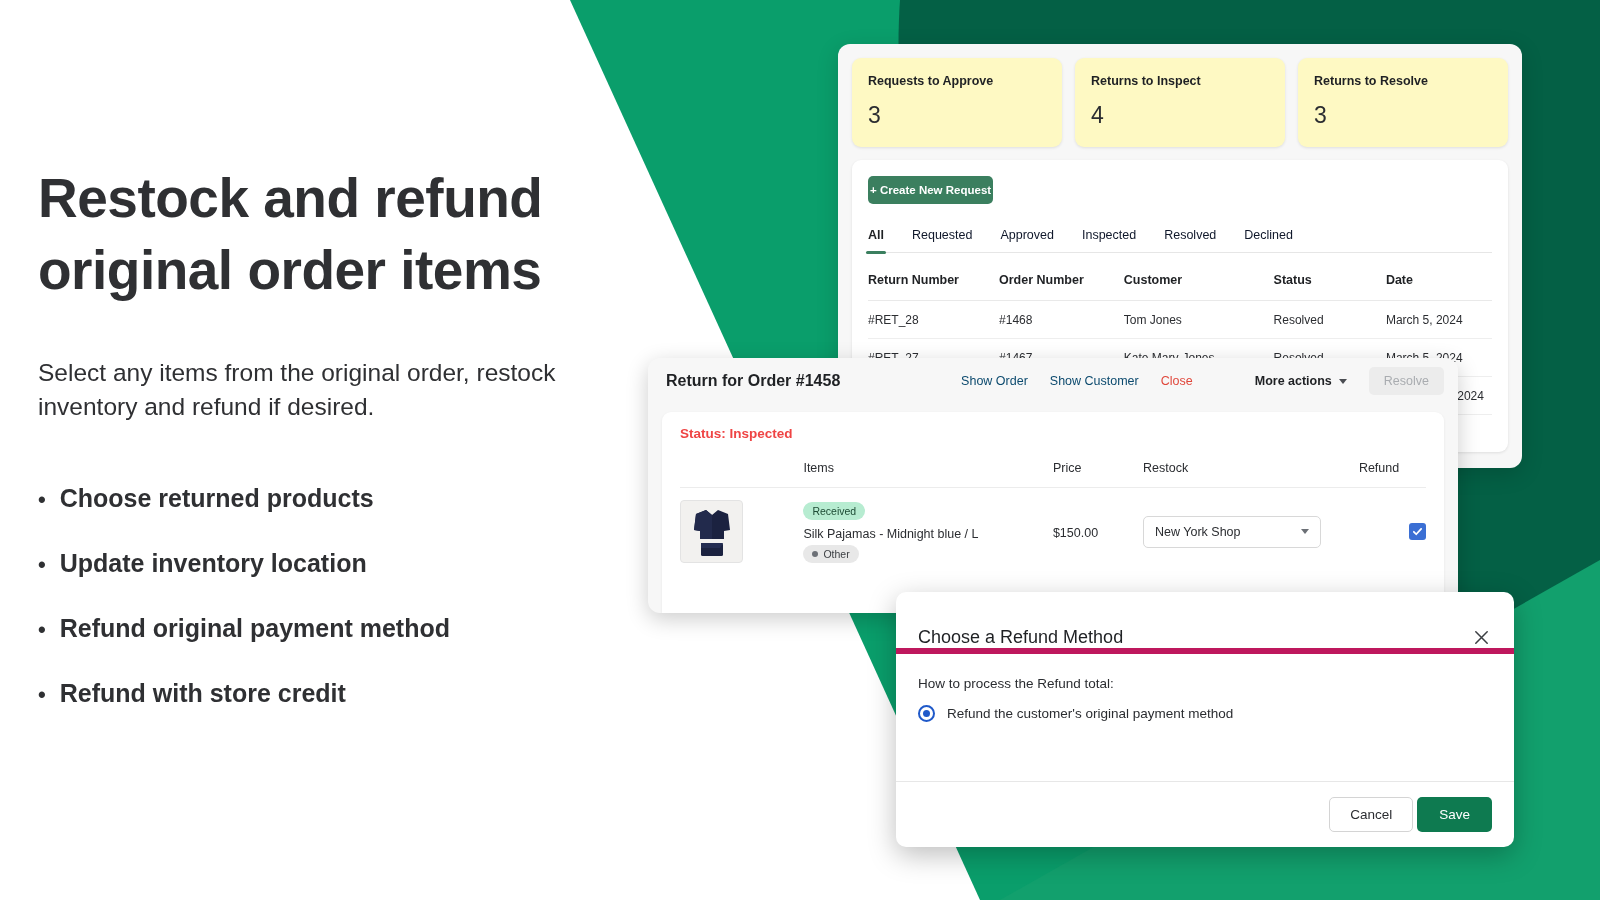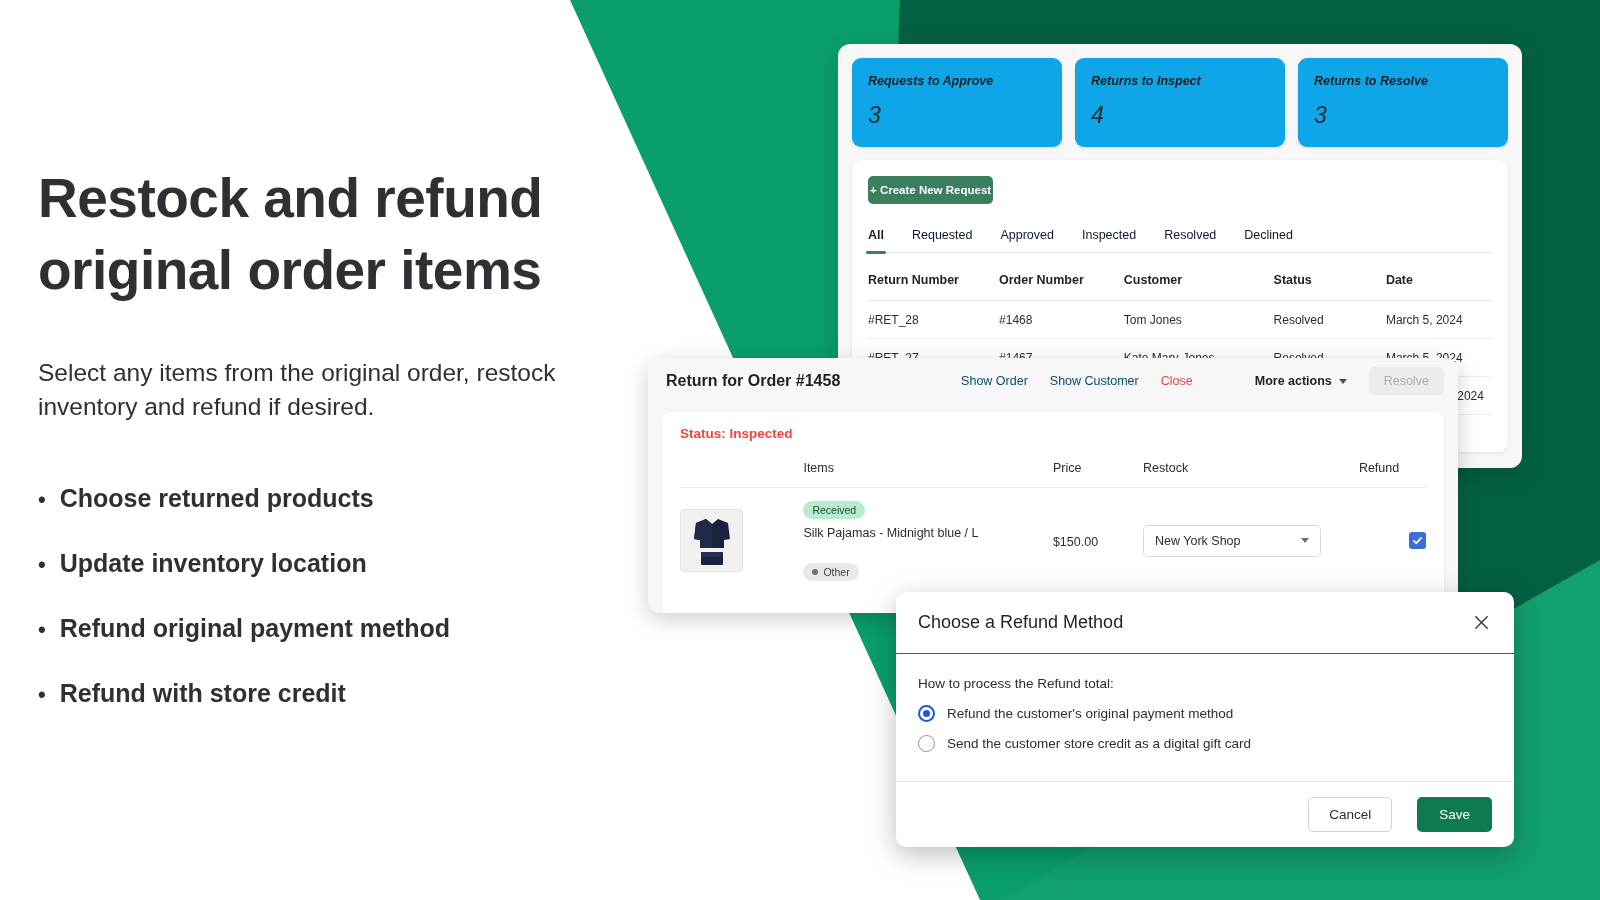--- a/index.html
+++ b/index.html
@@ -61,26 +61,25 @@
     background: #f7f7f7;
     border-radius: 12px;
     box-shadow: 0 6px 22px rgba(0,0,0,0.16);
     padding: 14px;
     z-index: 10;
     overflow: hidden;
   }
   .stat-row { display: flex; gap: 13px; }
   .stat-card {
     flex: 1;
-    background: #0ea5e9;
+    background: #fef9c3;
     border-radius: 9px;
     box-shadow: 0 1px 3px rgba(0,0,0,0.10);
     padding: 16px 16px 18px 16px;
     min-height: 87px;
-    font-style: italic;
   }
   .stat-card .label {
     font-size: 12.5px;
     font-weight: 700;
     color: #1f2124;
   }
   .stat-card .value {
     margin-top: 14px;
     font-size: 23px;
     font-weight: 400;
@@ -220,21 +219,21 @@
     display: flex; align-items: center; justify-content: center;
   }
   .badge-received {
     display: inline-block;
     background: #b7ecd1;
     color: #1d4b34;
     font-size: 10.5px;
     padding: 3px 9px;
     border-radius: 9px;
   }
-  .item-name { font-size: 12.5px; color: #2b2d31; margin: 7px 0 21px 0; }
+  .item-name { font-size: 12.5px; color: #2b2d31; margin: 7px 0 2px 0; }
   .badge-other {
     display: inline-flex; align-items: center; gap: 5px;
     background: #e8e8e8;
     color: #3c3f43;
     font-size: 10.5px;
     padding: 3px 9px;
     border-radius: 9px;
   }
   .badge-other .pip { width: 6px; height: 6px; border-radius: 50%; background: #6c7076; }
   .price { font-size: 12.5px; color: #2b2d31; }
@@ -263,23 +262,23 @@
     left: 896px; top: 592px;
     width: 618px; height: 255px;
     background: #ffffff;
     border-radius: 10px;
     box-shadow: 0 8px 28px rgba(0,0,0,0.26);
     z-index: 40;
     display: flex; flex-direction: column;
   }
   .modal-header {
     height: 62px;
-    display: flex; align-items: center;
+    display: flex; align-items: flex-end;
     padding: 0 22px;
-    border-bottom: 1px solid #be185d;
+    border-bottom: 6px solid #be185d;
   }
   .modal-title { font-size: 18px; color: #1f2124; }
   .modal-close {
     margin-left: auto;
     width: 22px; height: 22px;
     cursor: pointer;
     display: flex; align-items: center; justify-content: center;
   }
   .modal-body { padding: 22px 22px 0 22px; flex: 1; }
   .modal-q { font-size: 13.5px; color: #2b2d31; margin-bottom: 14px; }
@@ -302,21 +301,21 @@
     position: absolute; left: 3px; top: 3px;
     width: 7px; height: 7px;
     border-radius: 50%;
     background: #1f59c9;
   }
   .radio-label { font-size: 13.5px; color: #2b2d31; }
   .modal-footer {
     border-top: 1px solid #e7e7e7;
     height: 66px;
     display: flex; align-items: center; justify-content: flex-end;
-    gap: 25px;
+    gap: 4px;
     padding: 16px 22px;
   }
   .btn-cancel {
     background: #ffffff;
     border: 1px solid #d4d4d4;
     border-radius: 5px;
     font-size: 13.5px;
     color: #2b2d31;
     padding: 9px 20px;
     cursor: pointer;
@@ -514,24 +513,20 @@
           <path d="M4 4 L16 16 M16 4 L4 16" stroke="#3c3f43" stroke-width="1.6" stroke-linecap="round"></path>
         </svg>
       </div>
     </div>
     <div class="modal-body">
       <div class="modal-q">How to process the Refund total:</div>
       <div class="radio-row">
         <span class="radio checked"></span>
         <span class="radio-label">Refund the customer's original payment method</span>
       </div>
-      <div class="radio-row">
-        <span class="radio"></span>
-        <span class="radio-label">Send the customer store credit as a digital gift card</span>
-      </div>
     </div>
     <div class="modal-footer">
       <button class="btn-cancel">Cancel</button>
       <button class="btn-save">Save</button>
     </div>
   </div>
 
 </div>
 
 </body></html>

